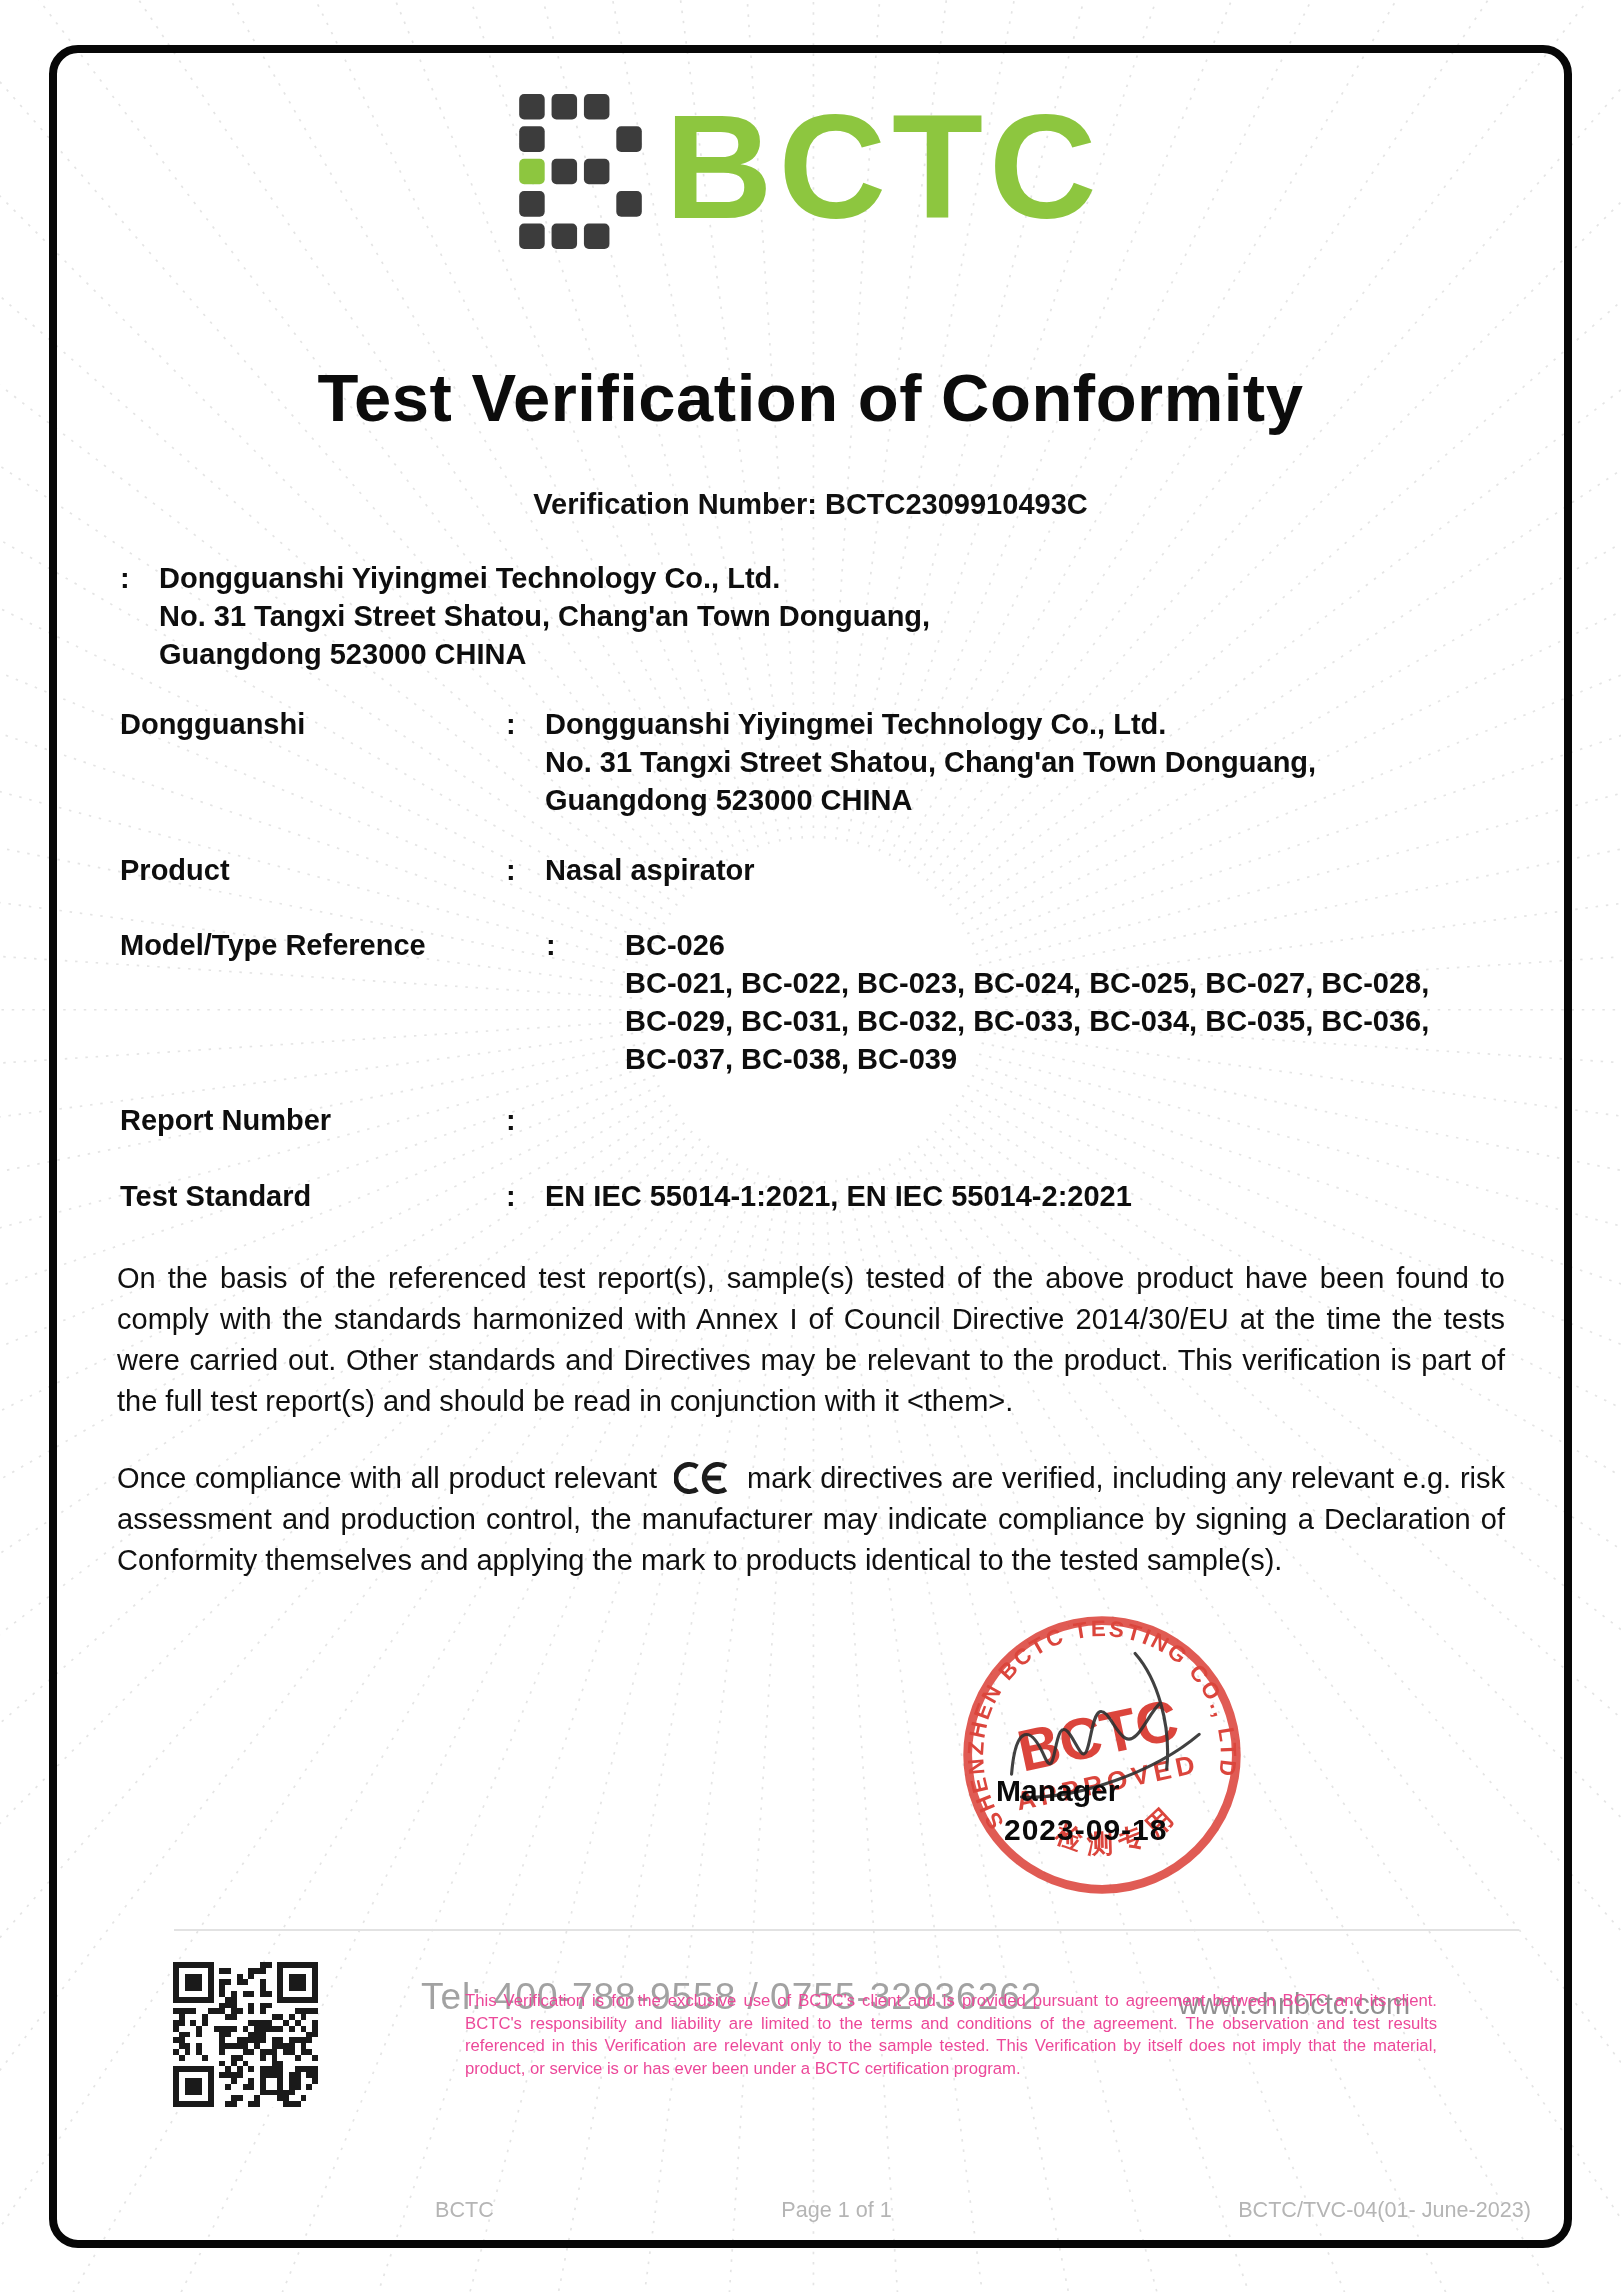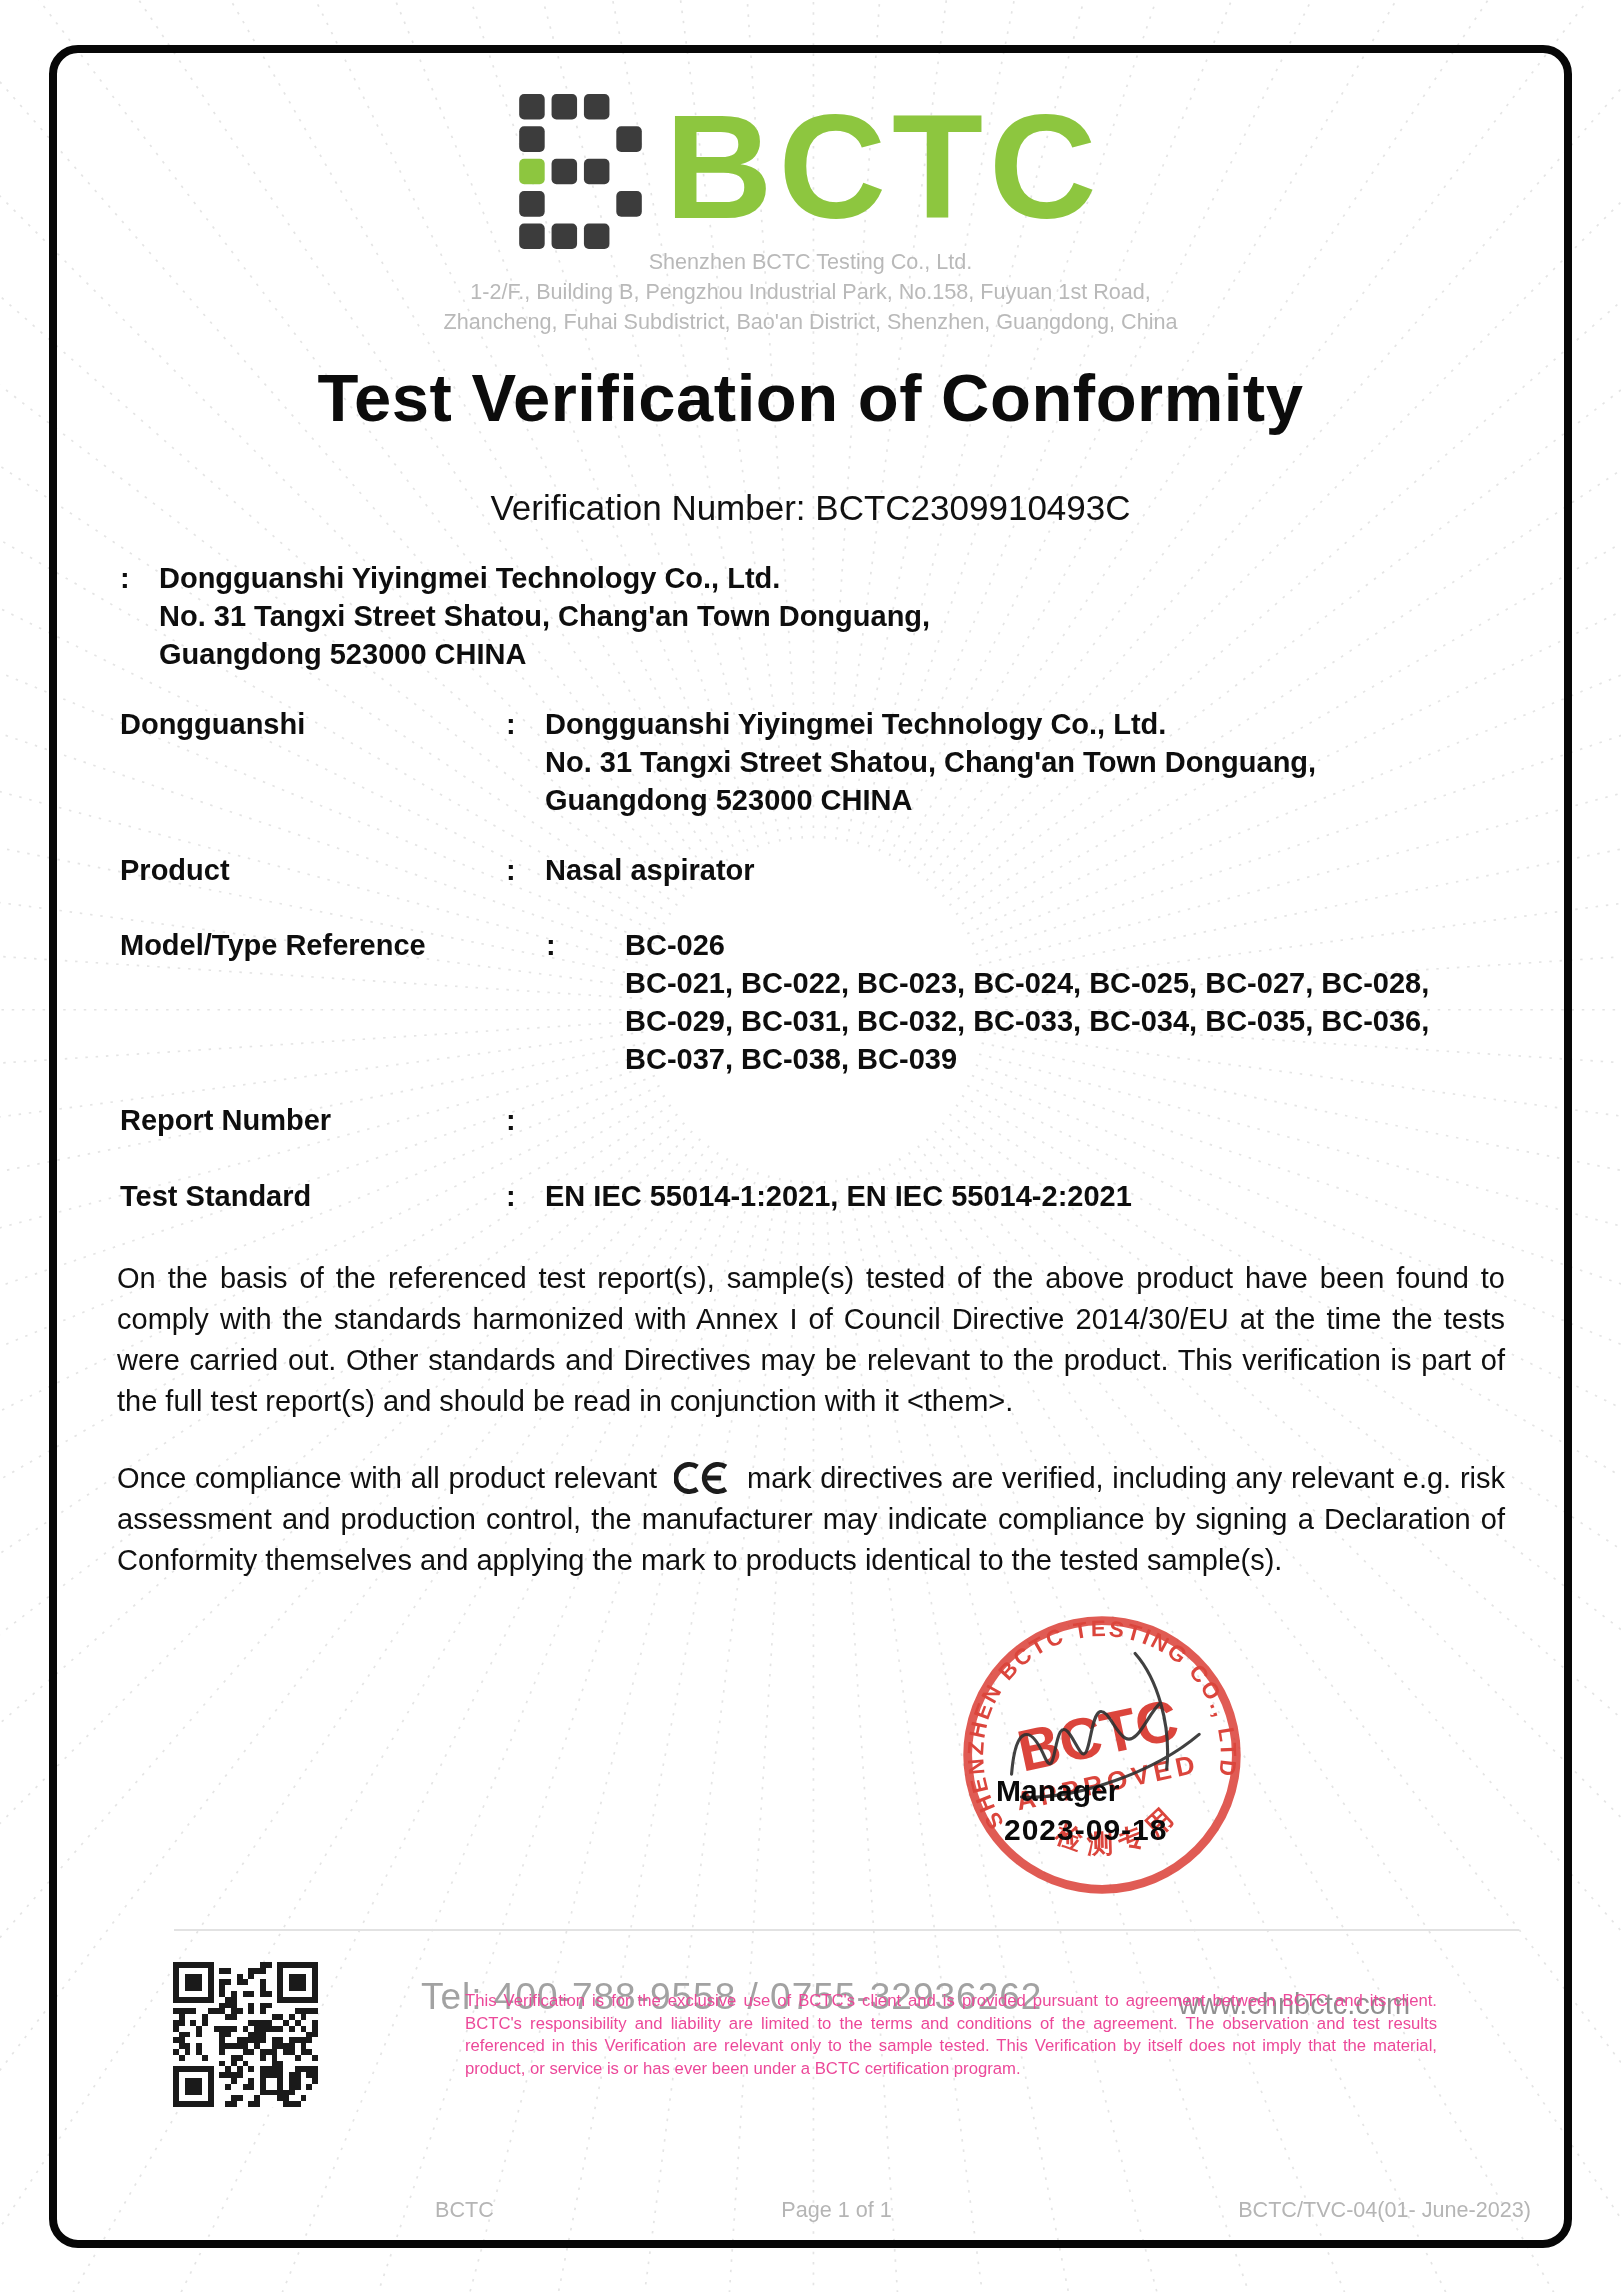--- a/index.html
+++ b/index.html
@@ -24,21 +24,21 @@
   .logo-text { font-size:149px; font-weight:bold; color:#8dc63f; letter-spacing:5.9px;
     line-height:1; margin-top:-9.8px; }
 
   .header-lines { position:absolute; top:247px; left:0; width:100%; text-align:center;
     z-index:2; color:#b9b9b9; font-size:21.6px; line-height:30px; }
 
   .title { position:absolute; top:359px; left:0; width:100%; text-align:center;
     font-size:67px; font-weight:bold; letter-spacing:0.5px; z-index:2; color:#0c0c0c; }
 
   .verification { position:absolute; top:488px; left:0; width:100%; text-align:center;
-    font-size:35px; font-weight:normal; z-index:2; }
+    font-size:29px; font-weight:bold; z-index:2; }
 
   .fields { position:absolute; top:559px; left:120px; right:116px; z-index:2; }
   .field-row { display:flex; font-size:29px; font-weight:bold; line-height:38px; color:#0e0e0e; }
   .field-label { width:386px; flex:none; }
   .field-colon { width:39px; flex:none; }
   .field-value { flex:1; }
   .mb33 { margin-bottom:32px; } .mb38 { margin-bottom:37px; }
   .mb23 { margin-bottom:22.5px;gap:40px; } .mb39 { margin-bottom:38px; }
 
   .para { position:absolute; left:117px; right:116px; text-align:justify;
@@ -105,25 +105,20 @@
       <rect x="66" y="66" width="26" height="26" rx="5"></rect>
       <rect x="0" y="99" width="26" height="26" rx="5"></rect>
       <rect x="99" y="99" width="26" height="26" rx="5"></rect>
       <rect x="0" y="132" width="26" height="26" rx="5"></rect>
       <rect x="33" y="132" width="26" height="26" rx="5"></rect>
       <rect x="66" y="132" width="26" height="26" rx="5"></rect>
     </svg>
     <span class="logo-text">BCTC</span>
   </div>
 
-  <div class="header-lines">
-    <div>Shenzhen BCTC Testing Co., Ltd.</div>
-    <div>1-2/F., Building B, Pengzhou Industrial Park, No.158, Fuyuan 1st Road,</div>
-    <div>Zhancheng, Fuhai Subdistrict, Bao'an District, Shenzhen, Guangdong, China</div>
-  </div>
 
   <div class="title">Test Verification of Conformity</div>
 
   <div class="verification">Verification Number: BCTC2309910493C</div>
 
   <div class="fields">
 
     <div class="field-row mb33">
       <div class="field-colon">:</div>
       <div class="field-value">

